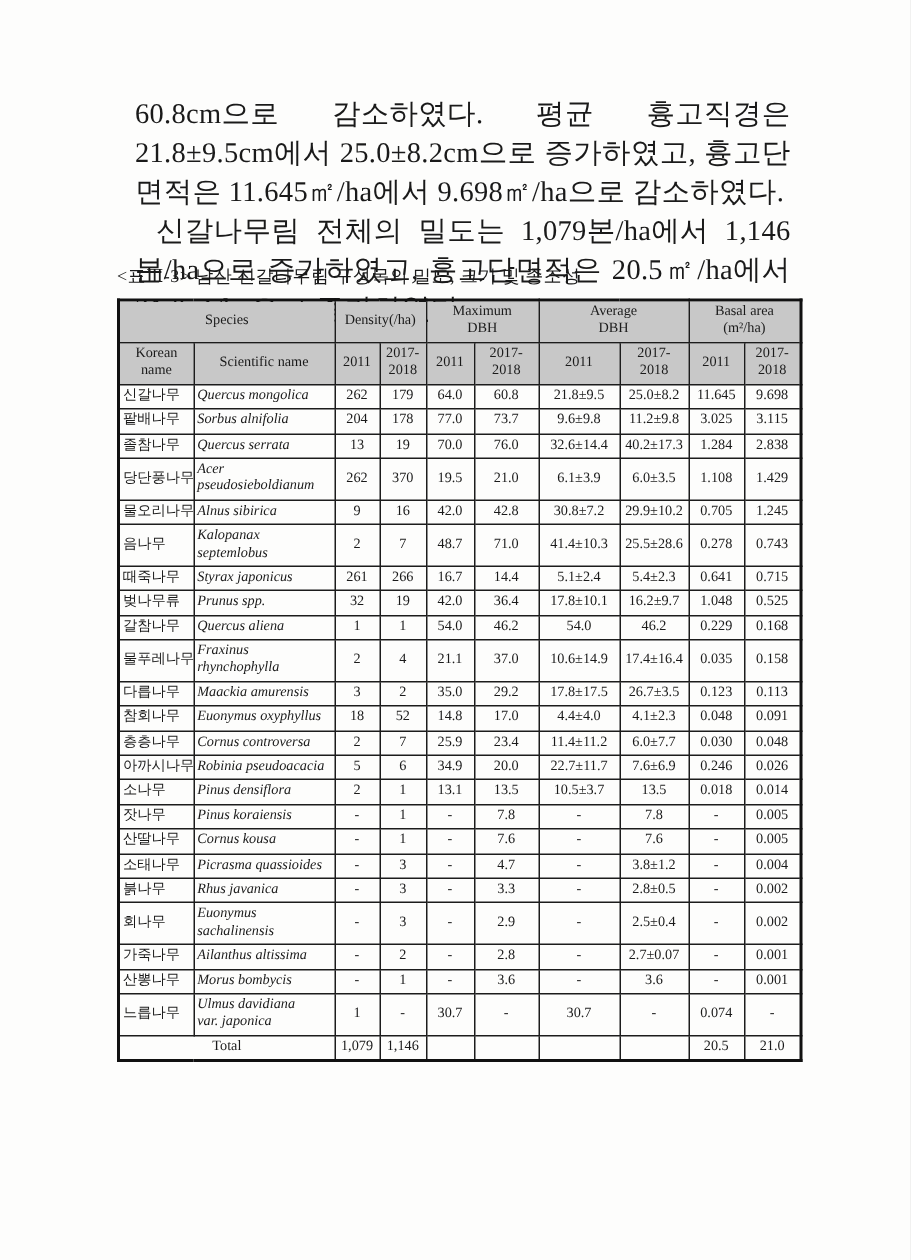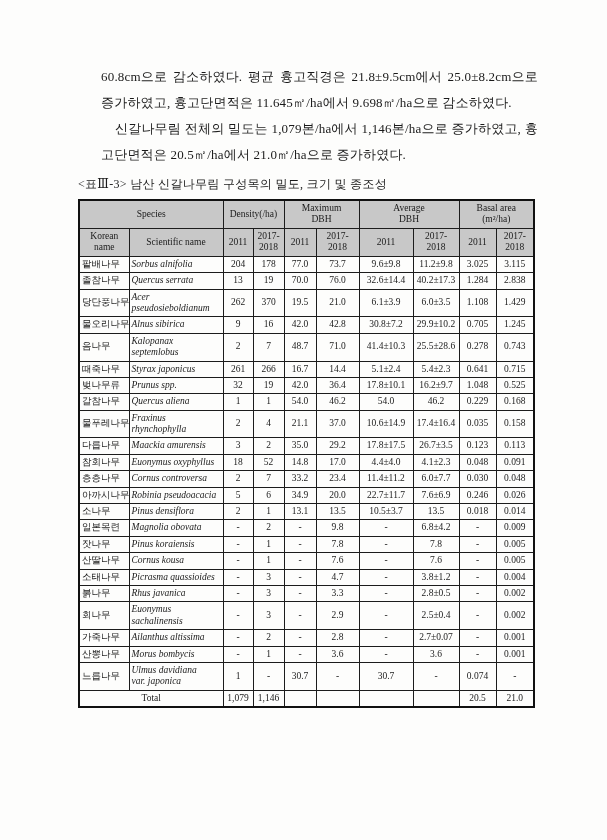--- a/index.html
+++ b/index.html
@@ -8,22 +8,22 @@
     position: relative;
     width: 607px; height: 840px;
     margin: 0 auto;
     background: #fdfdfc;
     font-family: "Liberation Serif", "DejaVu Serif", serif;
     color: #1a1a1a;
     overflow: hidden;
   }
   .body-text {
     position: absolute;
-    left: 101px; top: 64px; width: 437px;
-    font-size: 13px;
+    left: 90px; top: 64px; width: 437px;
+    font-size: 19px;
     line-height: 26px;
     text-align: justify;
     letter-spacing: 0.2px;
   }
   .body-text p + p { text-indent: 14px; }
   .table-caption {
     position: absolute;
     left: 78px; top: 176px; width: 456px;
     font-size: 12px;
     letter-spacing: 0.3px;
@@ -116,20 +116,32 @@
         <th>2011</th>
         <th>2017-
 2018</th>
         <th>2011</th>
         <th>2017-
 2018</th>
       </tr>
     </thead>
     <tbody>
         <tr>
+          <td class="c-kor">신갈나무</td>
+          <td class="c-sci">Quercus mongolica</td>
+          <td class="c-num">262</td>
+          <td class="c-num">179</td>
+          <td class="c-num">64.0</td>
+          <td class="c-num">60.8</td>
+          <td class="c-num">21.8±9.5</td>
+          <td class="c-num">25.0±8.2</td>
+          <td class="c-num">11.645</td>
+          <td class="c-num">9.698</td>
+        </tr>
+        <tr>
           <td class="c-kor">팥배나무</td>
           <td class="c-sci">Sorbus alnifolia</td>
           <td class="c-num">204</td>
           <td class="c-num">178</td>
           <td class="c-num">77.0</td>
           <td class="c-num">73.7</td>
           <td class="c-num">9.6±9.8</td>
           <td class="c-num">11.2±9.8</td>
           <td class="c-num">3.025</td>
           <td class="c-num">3.115</td>
@@ -252,21 +264,21 @@
           <td class="c-num">4.4±4.0</td>
           <td class="c-num">4.1±2.3</td>
           <td class="c-num">0.048</td>
           <td class="c-num">0.091</td>
         </tr>
         <tr>
           <td class="c-kor">층층나무</td>
           <td class="c-sci">Cornus controversa</td>
           <td class="c-num">2</td>
           <td class="c-num">7</td>
-          <td class="c-num">33.2</td>
+          <td class="c-num">25.9</td>
           <td class="c-num">23.4</td>
           <td class="c-num">11.4±11.2</td>
           <td class="c-num">6.0±7.7</td>
           <td class="c-num">0.030</td>
           <td class="c-num">0.048</td>
         </tr>
         <tr>
           <td class="c-kor">아까시나무</td>
           <td class="c-sci">Robinia pseudoacacia</td>
           <td class="c-num">5</td>
@@ -282,32 +294,20 @@
           <td class="c-kor">소나무</td>
           <td class="c-sci">Pinus densiflora</td>
           <td class="c-num">2</td>
           <td class="c-num">1</td>
           <td class="c-num">13.1</td>
           <td class="c-num">13.5</td>
           <td class="c-num">10.5±3.7</td>
           <td class="c-num">13.5</td>
           <td class="c-num">0.018</td>
           <td class="c-num">0.014</td>
-        </tr>
-        <tr>
-          <td class="c-kor">일본목련</td>
-          <td class="c-sci">Magnolia obovata</td>
-          <td class="c-num">-</td>
-          <td class="c-num">2</td>
-          <td class="c-num">-</td>
-          <td class="c-num">9.8</td>
-          <td class="c-num">-</td>
-          <td class="c-num">6.8±4.2</td>
-          <td class="c-num">-</td>
-          <td class="c-num">0.009</td>
         </tr>
         <tr>
           <td class="c-kor">잣나무</td>
           <td class="c-sci">Pinus koraiensis</td>
           <td class="c-num">-</td>
           <td class="c-num">1</td>
           <td class="c-num">-</td>
           <td class="c-num">7.8</td>
           <td class="c-num">-</td>
           <td class="c-num">7.8</td>

